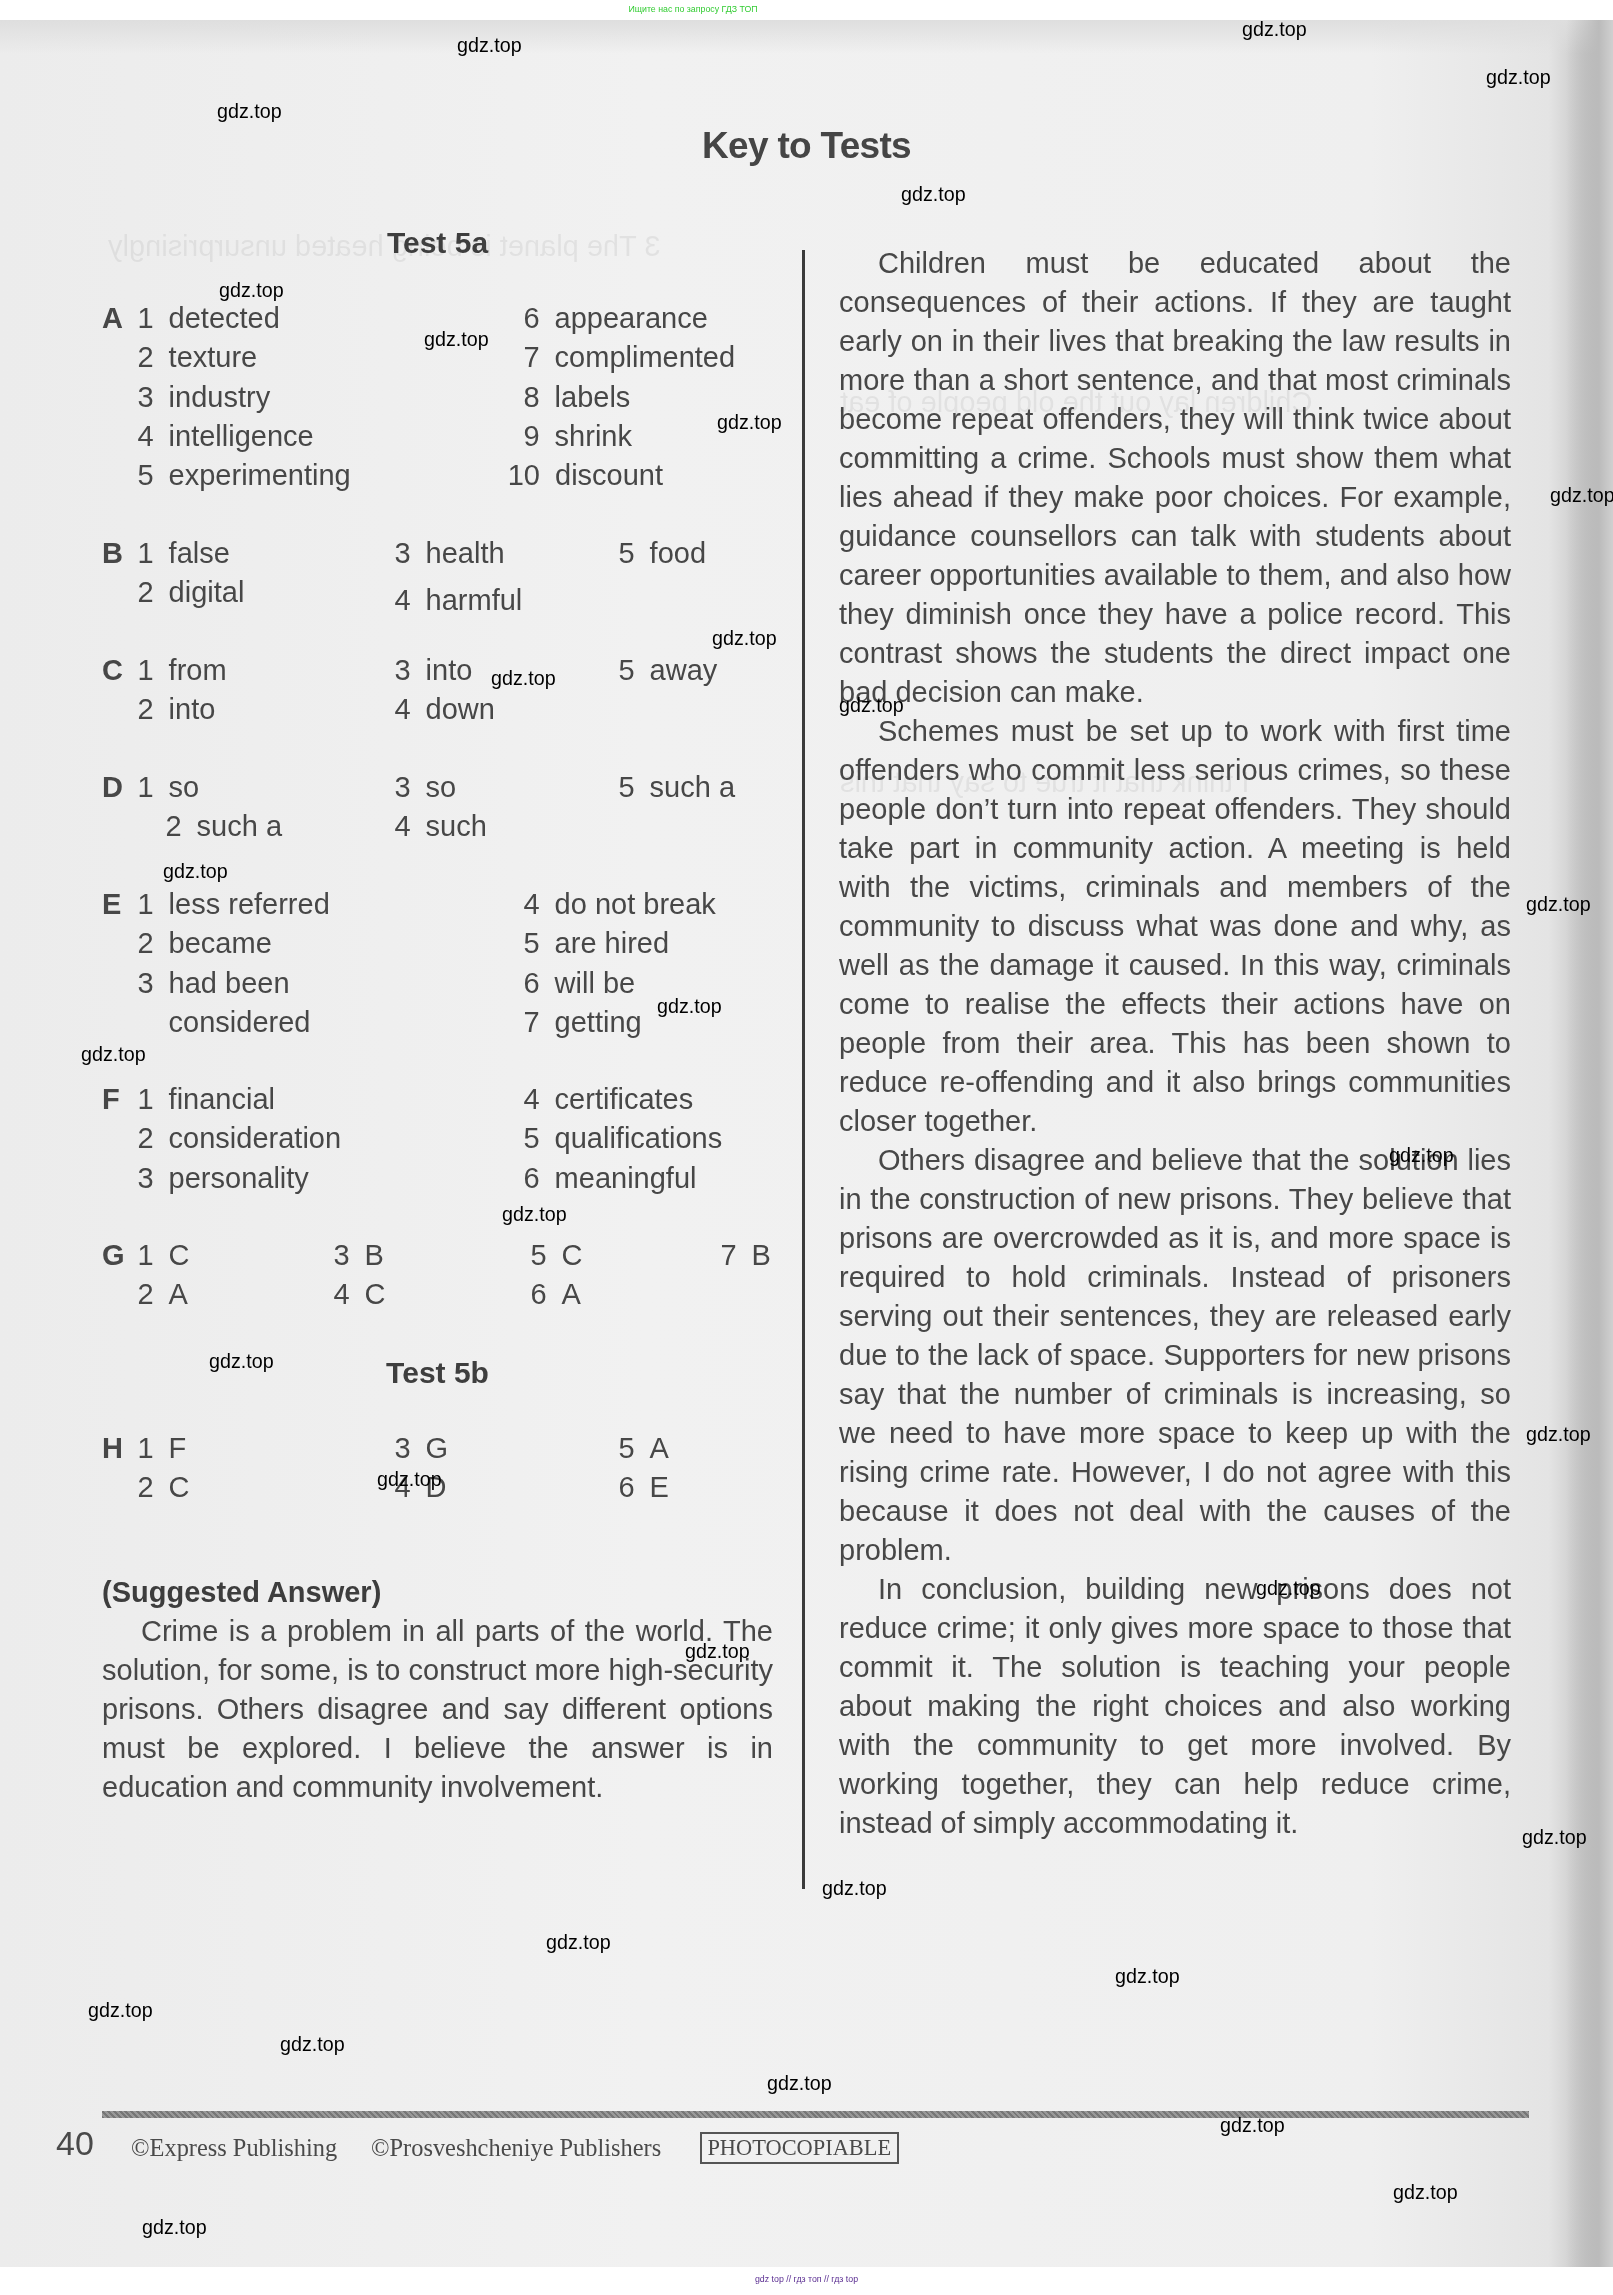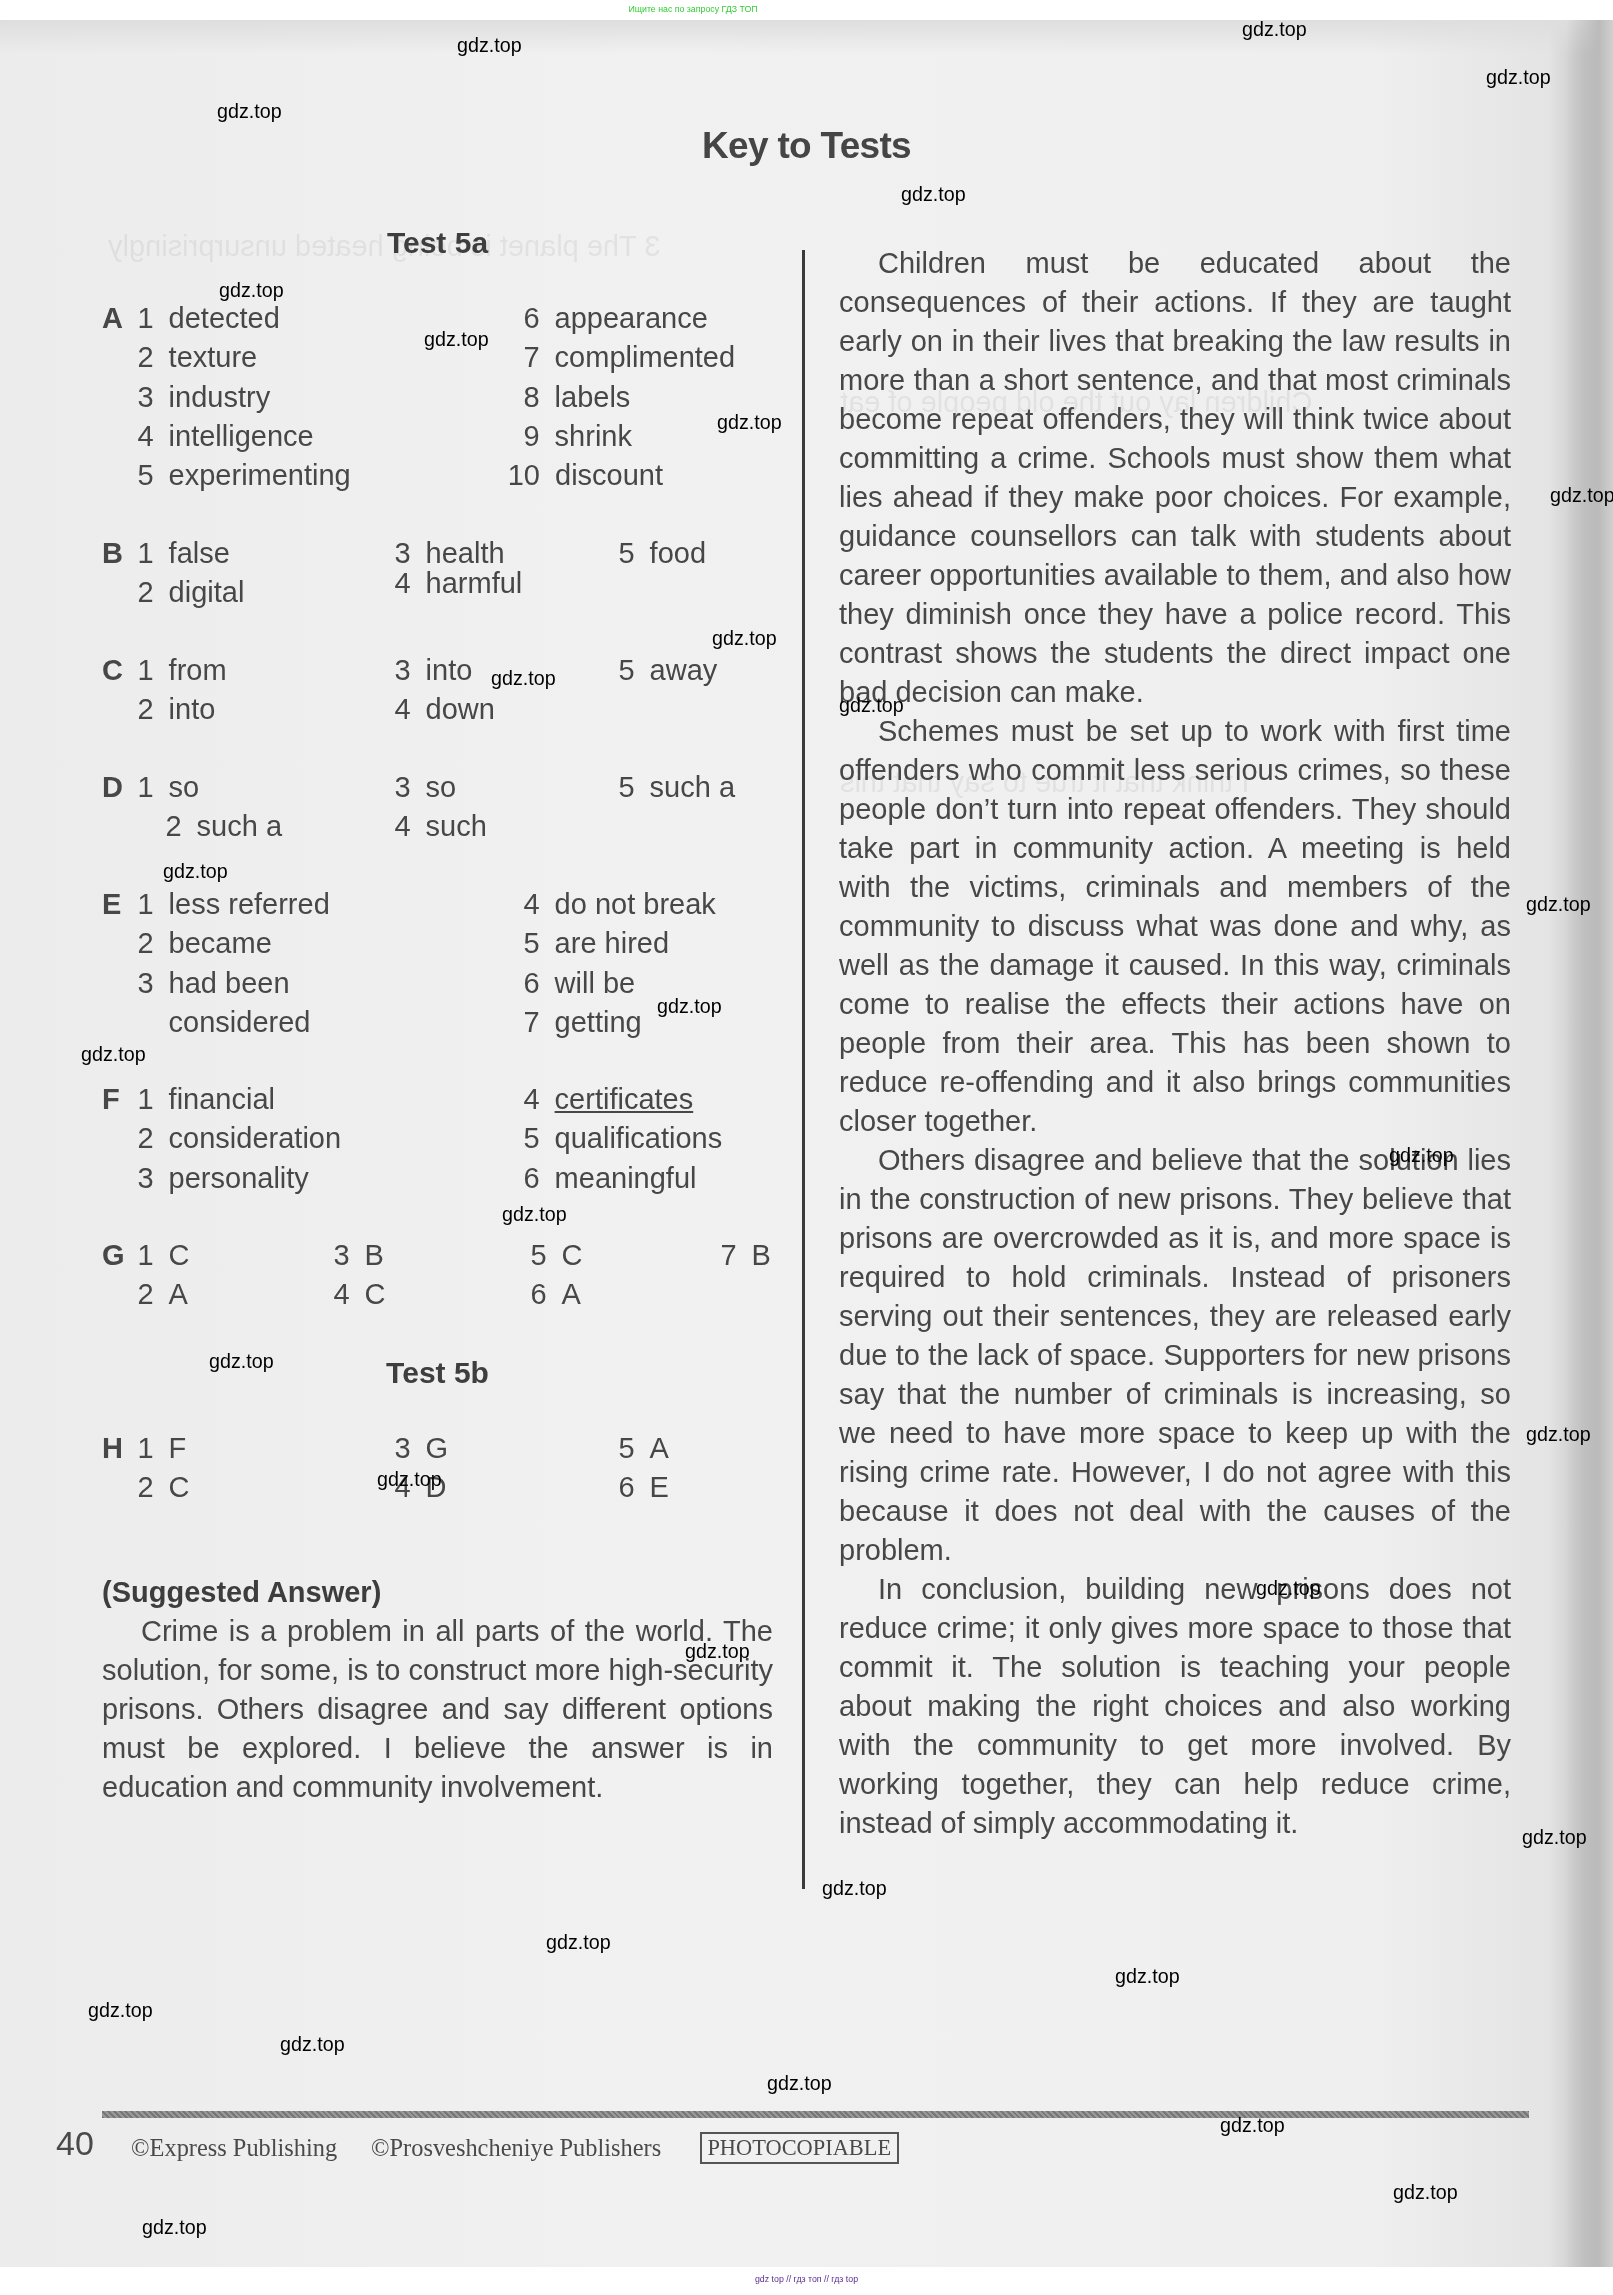--- a/index.html
+++ b/index.html
@@ -120,21 +120,21 @@
           <div class="item" style="left: 420px; top: 39px; line-height: 39px;"><span class="num" style="min-width: 17.6px;">7</span><span class="ans">complimented</span></div>
           <div class="item" style="left: 420px; top: 79px; line-height: 39px;"><span class="num" style="min-width: 17.6px;">8</span><span class="ans">labels</span></div>
           <div class="item" style="left: 420px; top: 118px; line-height: 39px;"><span class="num" style="min-width: 17.6px;">9</span><span class="ans">shrink</span></div>
           <div class="item" style="left: 404px; top: 157px; line-height: 39px;"><span class="num" style="min-width: 34px;">10</span><span class="ans">discount</span></div>
         </div>
         <div class="section" style="height: 79px; margin-bottom: 38px;">
           <span class="sec-letter" style="top: 0px; line-height: 39px;">B</span>
           <div class="item" style="left: 34px; top: 0px; line-height: 39px;"><span class="num" style="min-width: 17.6px;">1</span><span class="ans">false</span></div>
           <div class="item" style="left: 34px; top: 39px; line-height: 39px;"><span class="num" style="min-width: 17.6px;">2</span><span class="ans">digital</span></div>
           <div class="item" style="left: 291px; top: 0px; line-height: 39px;"><span class="num" style="min-width: 17.6px;">3</span><span class="ans">health</span></div>
-          <div class="item" style="left: 291px; top: 30px; line-height: 39px;"><span class="num" style="min-width: 17.6px;">4</span><span class="ans">harmful</span></div>
+          <div class="item" style="left: 291px; top: 47px; line-height: 39px;"><span class="num" style="min-width: 17.6px;">4</span><span class="ans">harmful</span></div>
           <div class="item" style="left: 515px; top: 0px; line-height: 39px;"><span class="num" style="min-width: 17.6px;">5</span><span class="ans">food</span></div>
         </div>
         <div class="section" style="height: 79px; margin-bottom: 38px;">
           <span class="sec-letter" style="top: 0px; line-height: 39px;">C</span>
           <div class="item" style="left: 34px; top: 0px; line-height: 39px;"><span class="num" style="min-width: 17.6px;">1</span><span class="ans">from</span></div>
           <div class="item" style="left: 34px; top: 39px; line-height: 39px;"><span class="num" style="min-width: 17.6px;">2</span><span class="ans">into</span></div>
           <div class="item" style="left: 291px; top: 0px; line-height: 39px;"><span class="num" style="min-width: 17.6px;">3</span><span class="ans">into</span></div>
           <div class="item" style="left: 291px; top: 39px; line-height: 39px;"><span class="num" style="min-width: 17.6px;">4</span><span class="ans">down</span></div>
           <div class="item" style="left: 515px; top: 0px; line-height: 39px;"><span class="num" style="min-width: 17.6px;">5</span><span class="ans">away</span></div>
         </div>
@@ -155,21 +155,21 @@
           <div class="item" style="left: 420px; top: 0px; line-height: 39px;"><span class="num" style="min-width: 17.6px;">4</span><span class="ans">do not break</span></div>
           <div class="item" style="left: 420px; top: 39px; line-height: 39px;"><span class="num" style="min-width: 17.6px;">5</span><span class="ans">are hired</span></div>
           <div class="item" style="left: 420px; top: 79px; line-height: 39px;"><span class="num" style="min-width: 17.6px;">6</span><span class="ans">will be</span></div>
           <div class="item" style="left: 420px; top: 118px; line-height: 39px;"><span class="num" style="min-width: 17.6px;">7</span><span class="ans">getting</span></div>
         </div>
         <div class="section" style="height: 118px; margin-bottom: 38px;">
           <span class="sec-letter" style="top: 0px; line-height: 39px;">F</span>
           <div class="item" style="left: 34px; top: 0px; line-height: 39px;"><span class="num" style="min-width: 17.6px;">1</span><span class="ans">financial</span></div>
           <div class="item" style="left: 34px; top: 39px; line-height: 39px;"><span class="num" style="min-width: 17.6px;">2</span><span class="ans">consideration</span></div>
           <div class="item" style="left: 34px; top: 79px; line-height: 39px;"><span class="num" style="min-width: 17.6px;">3</span><span class="ans">personality</span></div>
-          <div class="item" style="left: 420px; top: 0px; line-height: 39px; text-decoration: underline;"><span class="num" style="min-width: 17.6px;">4</span><span class="ans">certificates</span></div>
+          <div class="item" style="left: 420px; top: 0px; line-height: 39px;"><span class="num" style="min-width: 17.6px;">4</span><span class="ans">certificates</span></div>
           <div class="item" style="left: 420px; top: 39px; line-height: 39px;"><span class="num" style="min-width: 17.6px;">5</span><span class="ans">qualifications</span></div>
           <div class="item" style="left: 420px; top: 79px; line-height: 39px;"><span class="num" style="min-width: 17.6px;">6</span><span class="ans">meaningful</span></div>
         </div>
         <div class="section" style="height: 79px; margin-bottom: 38px;">
           <span class="sec-letter" style="top: 0px; line-height: 39px;">G</span>
           <div class="item" style="left: 34px; top: 0px; line-height: 39px;"><span class="num" style="min-width: 17.6px;">1</span><span class="ans">C</span></div>
           <div class="item" style="left: 34px; top: 39px; line-height: 39px;"><span class="num" style="min-width: 17.6px;">2</span><span class="ans">A</span></div>
           <div class="item" style="left: 230px; top: 0px; line-height: 39px;"><span class="num" style="min-width: 17.6px;">3</span><span class="ans">B</span></div>
           <div class="item" style="left: 230px; top: 39px; line-height: 39px;"><span class="num" style="min-width: 17.6px;">4</span><span class="ans">C</span></div>
           <div class="item" style="left: 427px; top: 0px; line-height: 39px;"><span class="num" style="min-width: 17.6px;">5</span><span class="ans">C</span></div>

